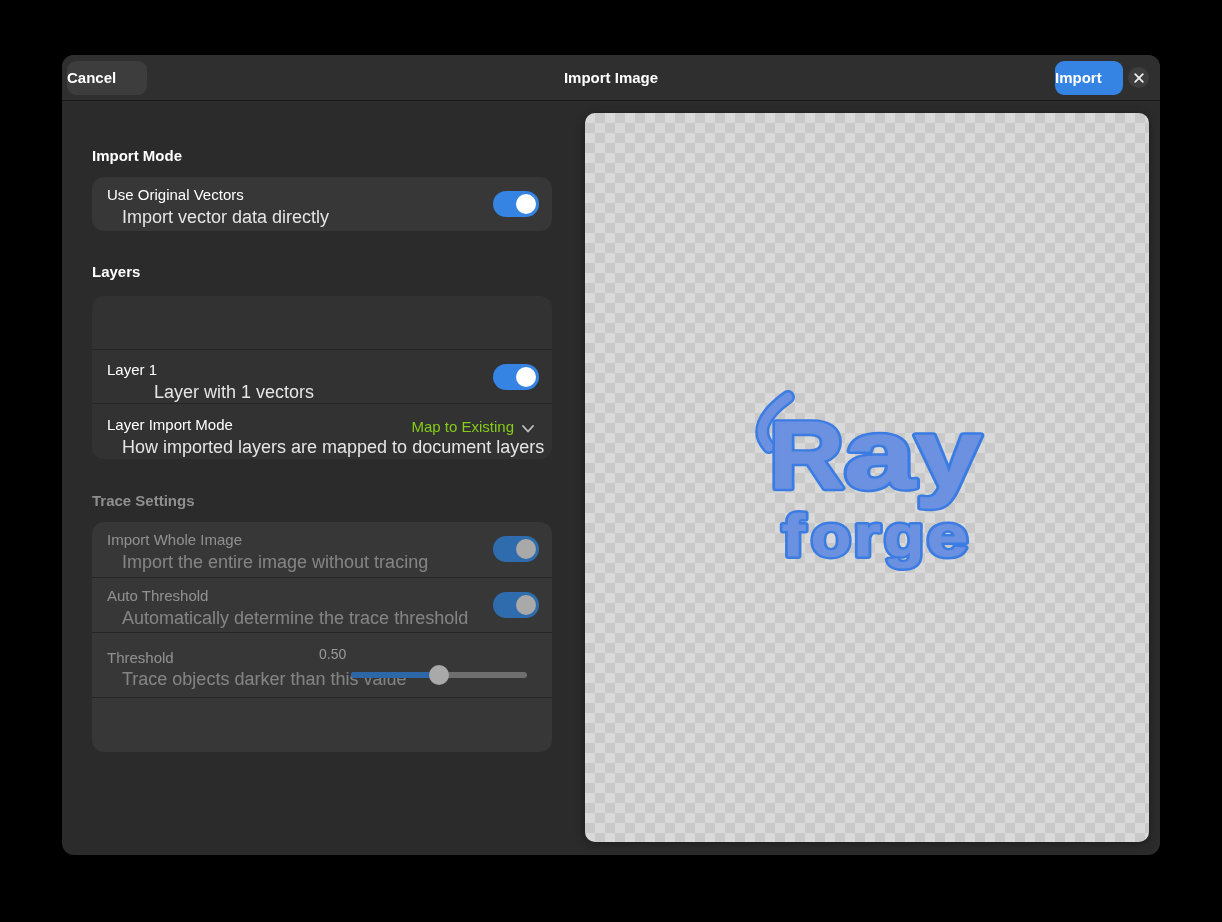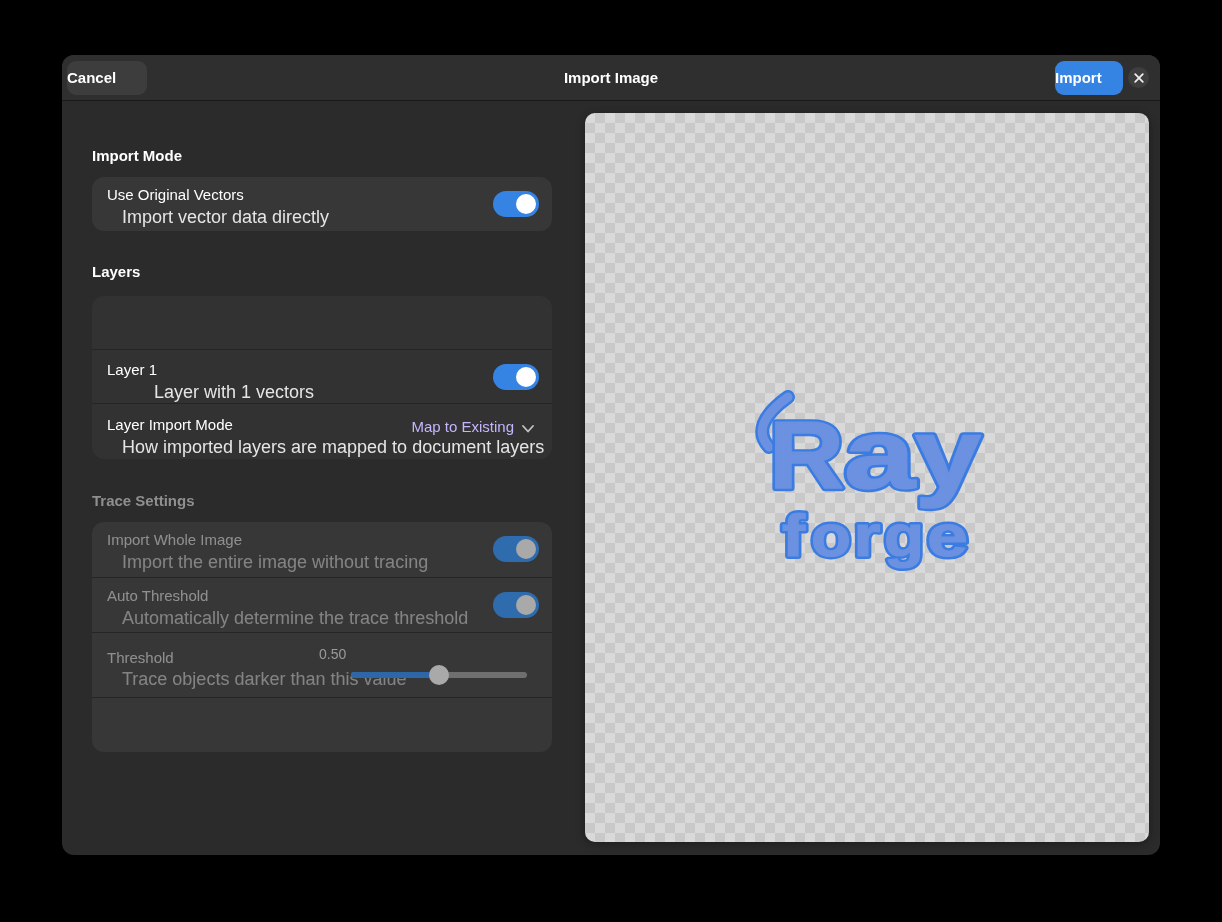--- a/index.html
+++ b/index.html
@@ -77,21 +77,21 @@
       <div class="rt" style="top:11px;">Layer 1</div>
       <div class="rs" style="top:32px;margin-left:32px;">Layer with 1 vectors</div>
       <div class="sw" style="top:14px;">
           <div class="knob"></div>
         </div>
     </div>
     <div class="sep" style="top:107px;"></div>
     <div class="row" style="top:108px; height:55px;">
       <div class="rt" style="top:12px;">Layer Import Mode</div>
       <div class="rs" style="top:33px;">How imported layers are mapped to document layers</div>
-      <div style="position:absolute; right:38px; top:14px; font-size:15px; color:#c4b5fd;">Map to Existing</div>
+      <div style="position:absolute; right:38px; top:14px; font-size:15px; color:#84cc16;">Map to Existing</div>
       <svg class="chev" style="right:16px; top:19px;" width="16" height="12" viewBox="0 0 16 12">
         <path d="M3 3 L8 8.5 L13 3" stroke="#c3c3c3" stroke-width="1.8" fill="none" stroke-linecap="round" stroke-linejoin="round"></path>
       </svg>
     </div>
   </div>
 
   <div class="sect sectdim" style="top:437px;">Trace Settings</div>
   <div class="card" style="top:467px; height:230px;">
     <div class="row dim" style="top:0; height:55px;">
       <div class="rt">Import Whole Image</div>

